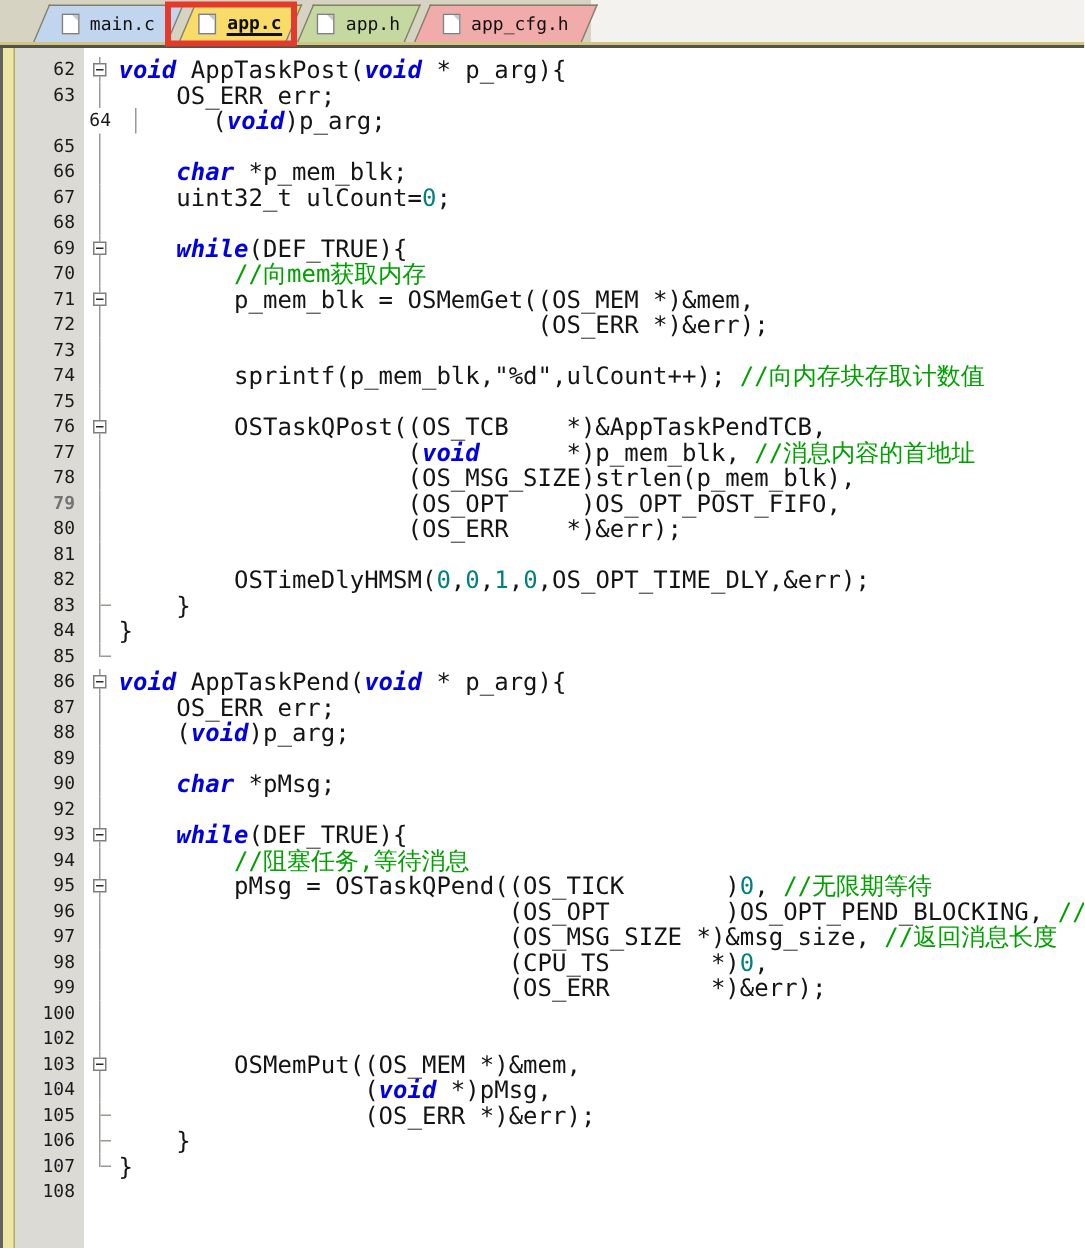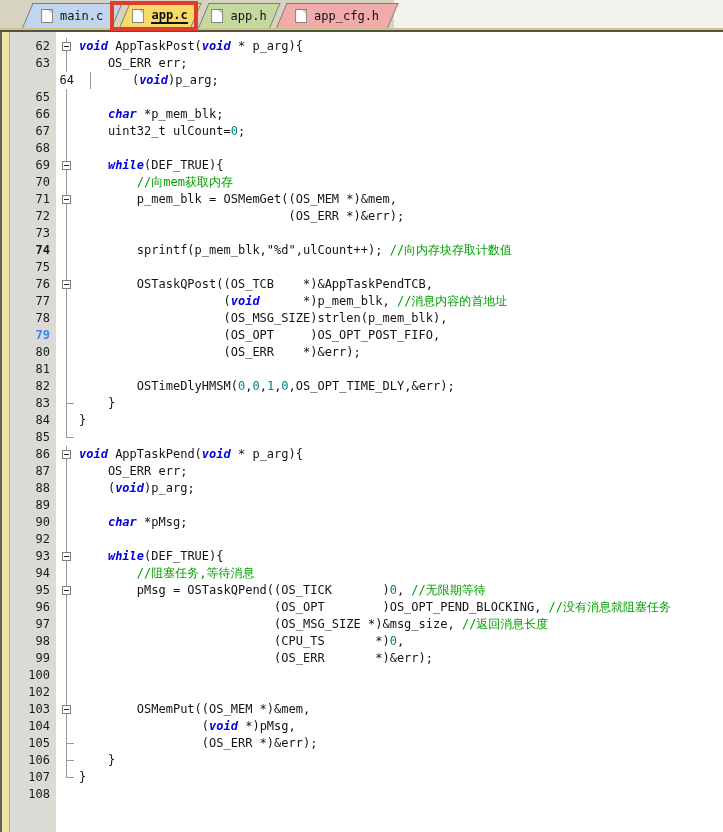--- a/index.html
+++ b/index.html
@@ -29,21 +29,21 @@
   .row{display:flex;height:17px;}
   .ln{width:40px;padding-right:6px;text-align:right;font-size:12px;line-height:17px;color:#1a1a1a;flex:0 0 auto;}
   .fold{width:23px;position:relative;flex:0 0 auto;}
   .fold.full::before{content:"";position:absolute;left:10px;top:0;bottom:0;width:1px;background:#9a9a96;}
   .fold.half::before{content:"";position:absolute;left:10px;top:0;height:9px;width:1px;background:#9a9a96;}
   .fold.tick::after{content:"";position:absolute;left:11px;top:8px;width:7px;height:1px;background:#9a9a96;}
   .foldbox{position:absolute;left:6px;top:4px;width:9px;height:9px;background:#fff;border:1px solid #7e7e7a;
            box-sizing:border-box;z-index:2;}
   .foldbox::after{content:"";position:absolute;left:1px;right:1px;top:3px;height:1px;background:#2a2a2a;}
   pre.codeln{margin:0;font-family:"DejaVu Sans Mono","Liberation Mono",monospace;
-             font-size:12px;line-height:17px;white-space:pre;}
+             font-size:16px;line-height:17px;white-space:pre;}
   .t,.s{color:var(--txt,#141414);}
   .k{color:var(--kw,#0000E0);font-weight:bold;font-style:italic;}
   .c{color:var(--cm,#00A000);}
   .n{color:var(--num,#008080);}
 </style>
 </head>
 <body>
 
 <div class="screen">
 
@@ -147,21 +147,21 @@
           <div class="ln" style="color: rgb(26, 26, 26);">72</div>
           <div class="fold full"></div>
           <pre class="codeln"><span class="t">                             (OS_ERR *)&amp;err);</span></pre>
         </div>
         <div class="row">
           <div class="ln" style="color: rgb(26, 26, 26);">73</div>
           <div class="fold full"></div>
           <pre class="codeln"></pre>
         </div>
         <div class="row">
-          <div class="ln" style="color: rgb(26, 26, 26); font-weight: bold;">74</div>
+          <div class="ln" style="color: rgb(26, 26, 26);">74</div>
           <div class="fold full"></div>
           <pre class="codeln"><span class="t">        sprintf(p_mem_blk,</span><span class="s">"%d"</span><span class="t">,ulCount++); </span><span class="c">//向内存块存取计数值</span></pre>
         </div>
         <div class="row">
           <div class="ln" style="color: rgb(26, 26, 26);">75</div>
           <div class="fold full"></div>
           <pre class="codeln"></pre>
         </div>
         <div class="row">
           <div class="ln" style="color: rgb(26, 26, 26);">76</div>
@@ -174,21 +174,21 @@
           <div class="ln" style="color: rgb(26, 26, 26);">77</div>
           <div class="fold full"></div>
           <pre class="codeln"><span class="t">                    (</span><span class="k">void</span><span class="t">      *)p_mem_blk, </span><span class="c">//消息内容的首地址</span></pre>
         </div>
         <div class="row">
           <div class="ln" style="color: rgb(26, 26, 26);">78</div>
           <div class="fold full"></div>
           <pre class="codeln"><span class="t">                    (OS_MSG_SIZE)strlen(p_mem_blk),</span></pre>
         </div>
         <div class="row">
-          <div class="ln" style="color: #3b82f6; font-weight: bold;">79</div>
+          <div class="ln" style="color: #737373; font-weight: bold;">79</div>
           <div class="fold full"></div>
           <pre class="codeln"><span class="t">                    (OS_OPT     )OS_OPT_POST_FIFO,</span></pre>
         </div>
         <div class="row">
           <div class="ln" style="color: rgb(26, 26, 26);">80</div>
           <div class="fold full"></div>
           <pre class="codeln"><span class="t">                    (OS_ERR    *)&amp;err);</span></pre>
         </div>
         <div class="row">
           <div class="ln" style="color: rgb(26, 26, 26);">81</div>

